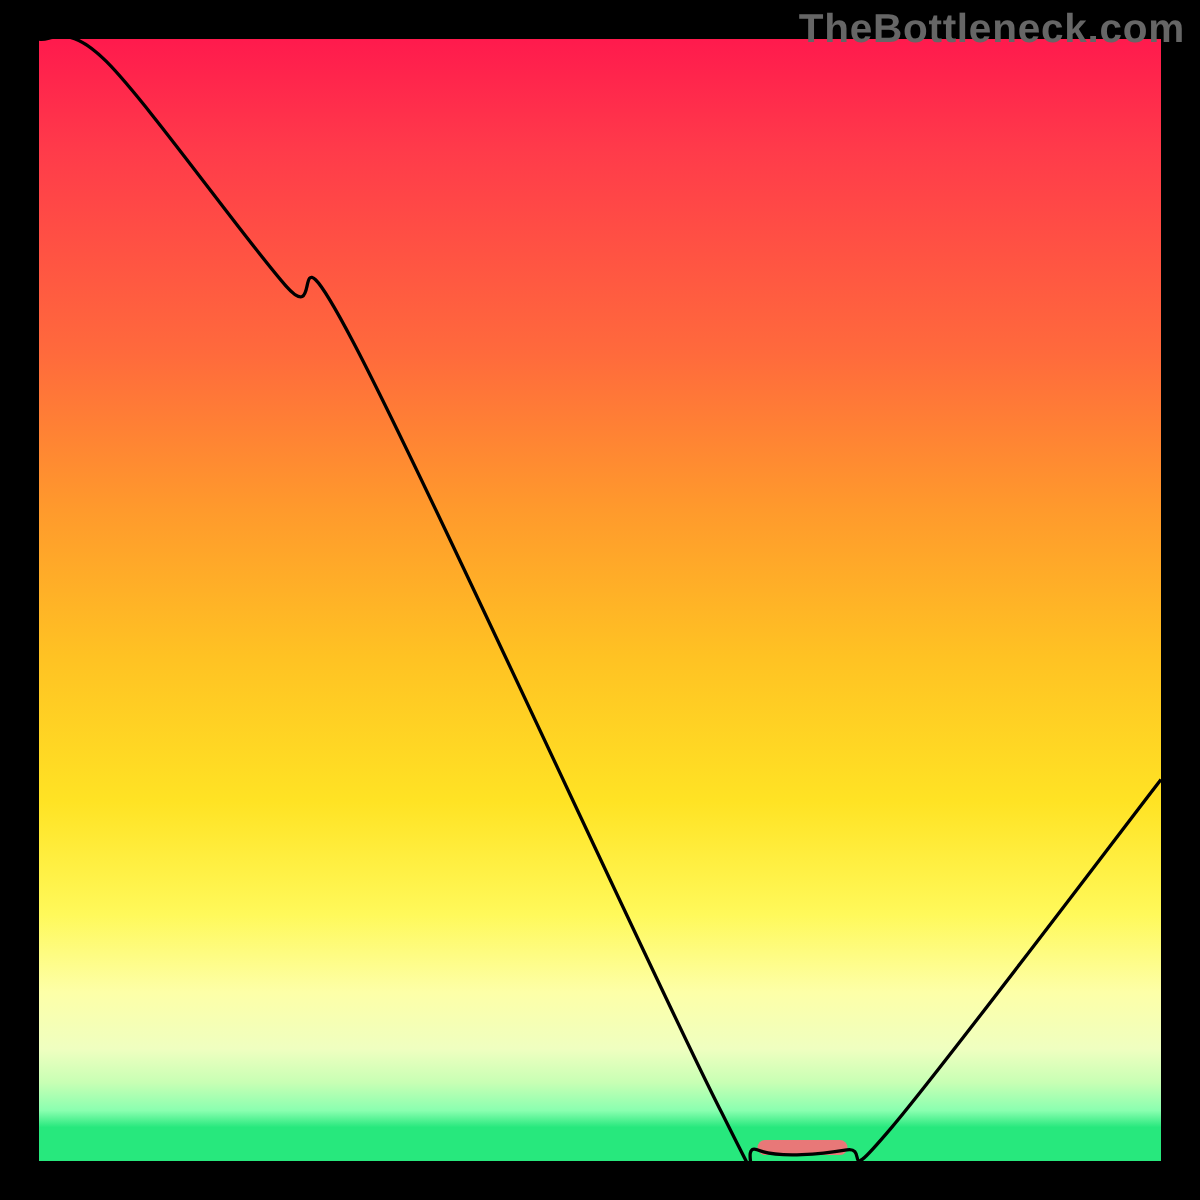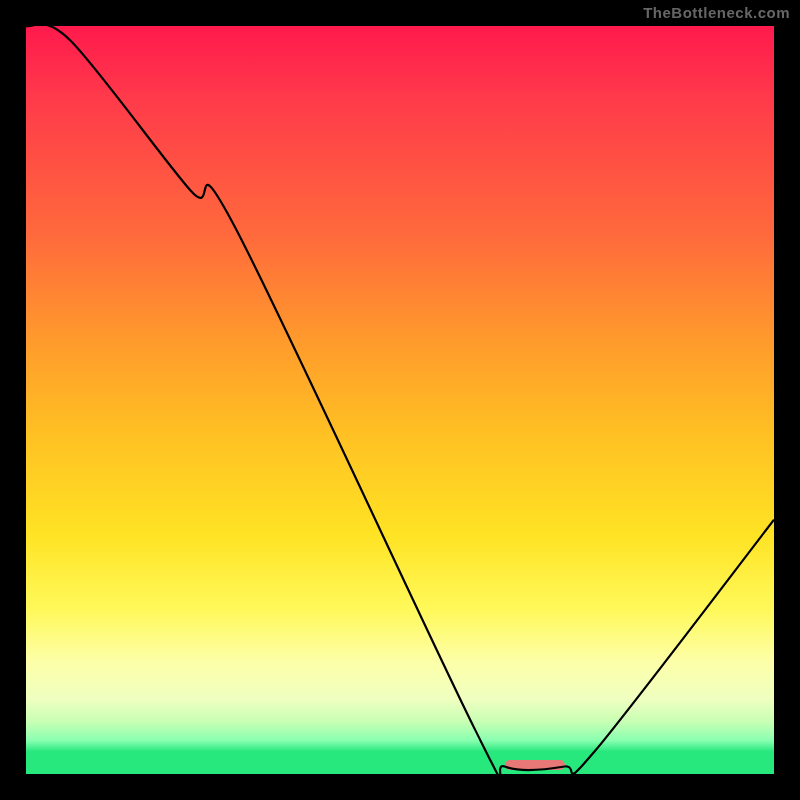--- a/index.html
+++ b/index.html
@@ -13,21 +13,21 @@
   .container {
     position: relative;
     width: 800px;
     height: 800px;
   }
   .watermark {
     position: absolute;
     top: 4px;
     right: 10px;
     color: #666;
-    font-size: 15px;
+    font-size: 27px;
     font-weight: bold;
     z-index: 10;
     letter-spacing: 0.5px;
   }
   .plot-frame {
     position: absolute;
     left: 26px;
     top: 26px;
     width: 748px;
     height: 748px;

